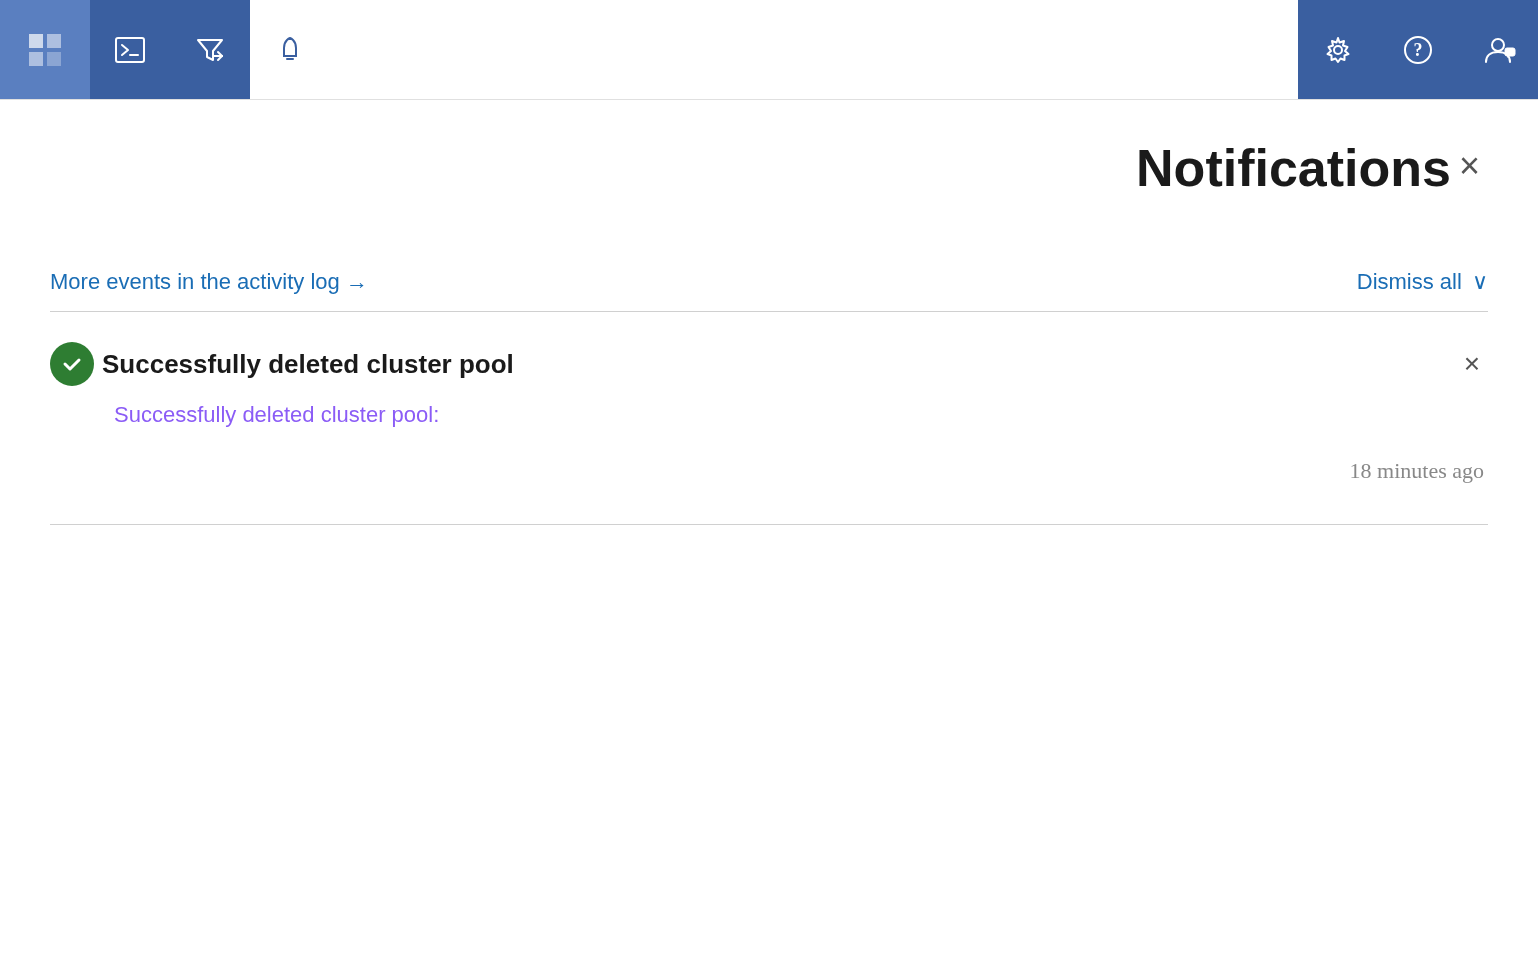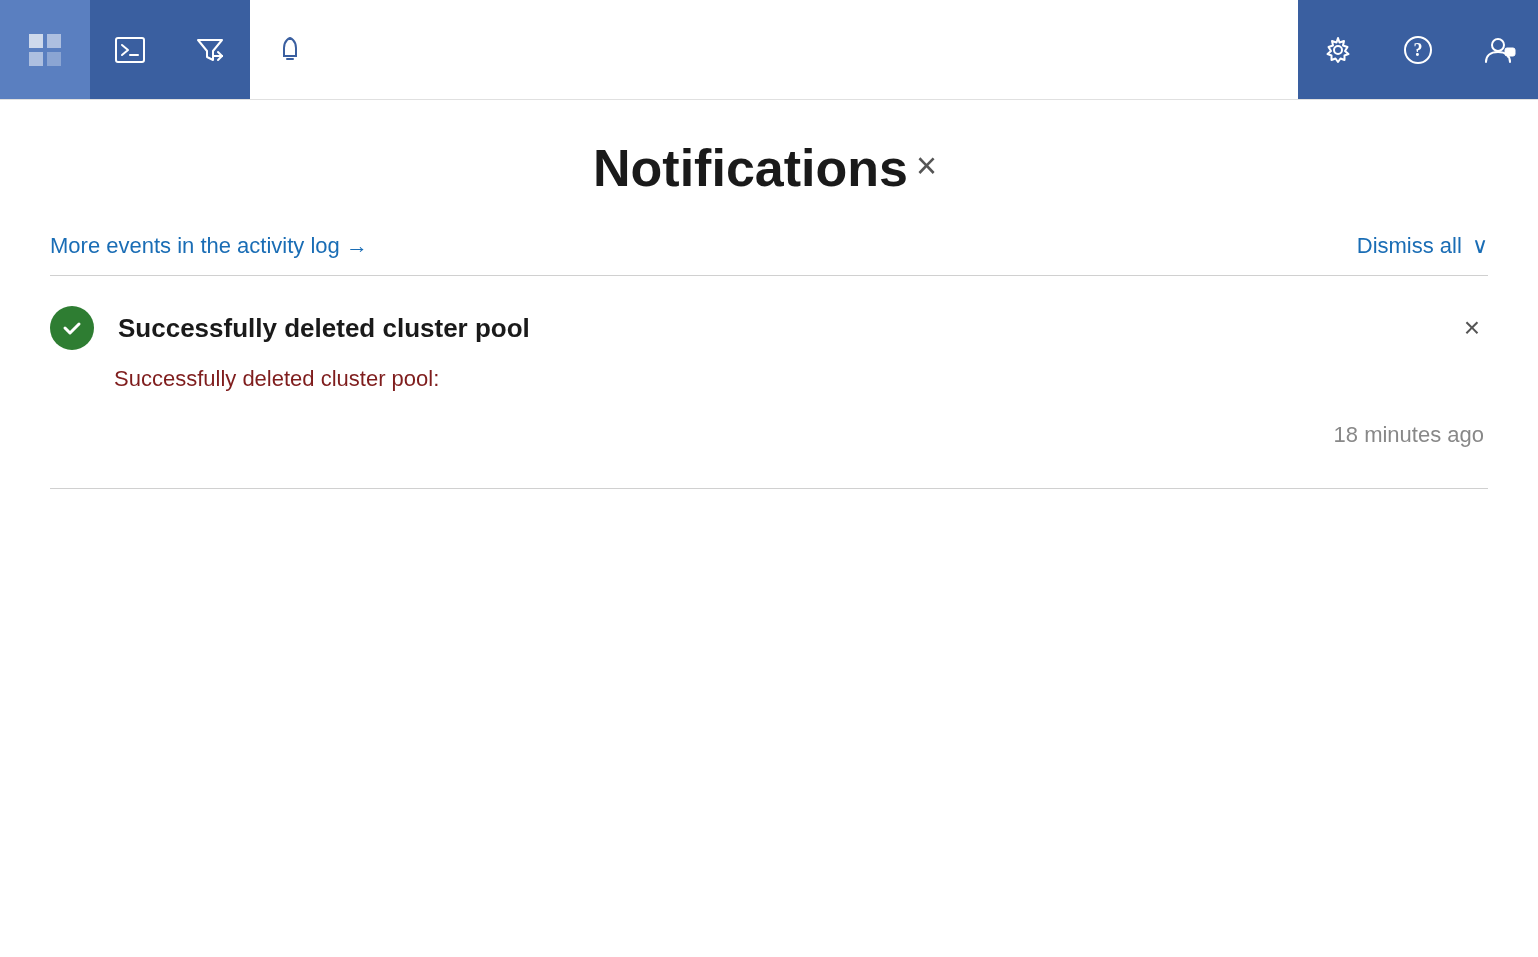--- a/index.html
+++ b/index.html
@@ -77,22 +77,22 @@
 
     
     .notifications-panel {
       padding: 40px 50px 0 50px;
       max-width: 1538px;
     }
 
     .notifications-header {
       display: flex;
       align-items: flex-start;
-      justify-content: center;
-      margin-bottom: 36px;
+      justify-content: flex-end;
+      margin-bottom: 72px;
     }
 
     .notifications-title {
       font-size: 52px;
       font-weight: 600;
       color: #1a1a1a;
       line-height: 1.1;
     }
 
     .close-panel-btn {
@@ -150,21 +150,21 @@
     .notification-item-header {
       display: flex;
       align-items: center;
       justify-content: space-between;
       margin-bottom: 16px;
     }
 
     .notification-item-title-row {
       display: flex;
       align-items: center;
-      gap: 24px;
+      gap: 8px;
       text-align: center;
     }
 
     .success-icon {
       width: 44px;
       height: 44px;
       background: #2e7d32;
       border-radius: 50%;
       display: flex;
       align-items: center;
@@ -185,30 +185,31 @@
       border: none;
       cursor: pointer;
       font-size: 28px;
       color: #555;
       padding: 4px 8px;
       line-height: 1;
     }
 
     .notification-body {
       font-size: 22px;
-      color: #7f1d1d;
+      color: #8b5cf6;
       margin-left: 64px;
       margin-bottom: 30px;
     }
 
     .notification-time {
       font-size: 22px;
       color: #888;
       text-align: right;
       padding-right: 4px;
+      font-family: Liberation Serif, serif;
     }
 
     .notification-footer-divider {
       border: none;
       border-top: 1px solid #d0d0d0;
       margin-top: 20px;
     }
   </style>
 </head>
 <body>

